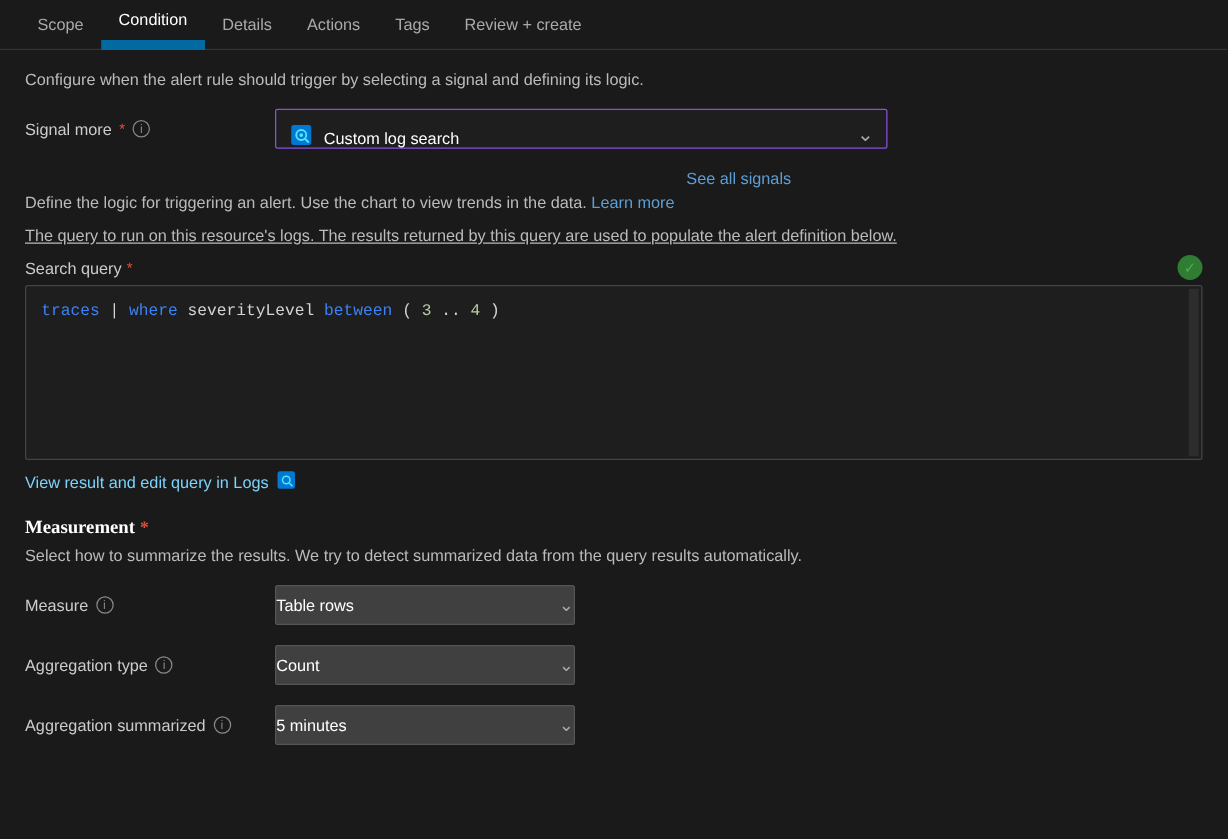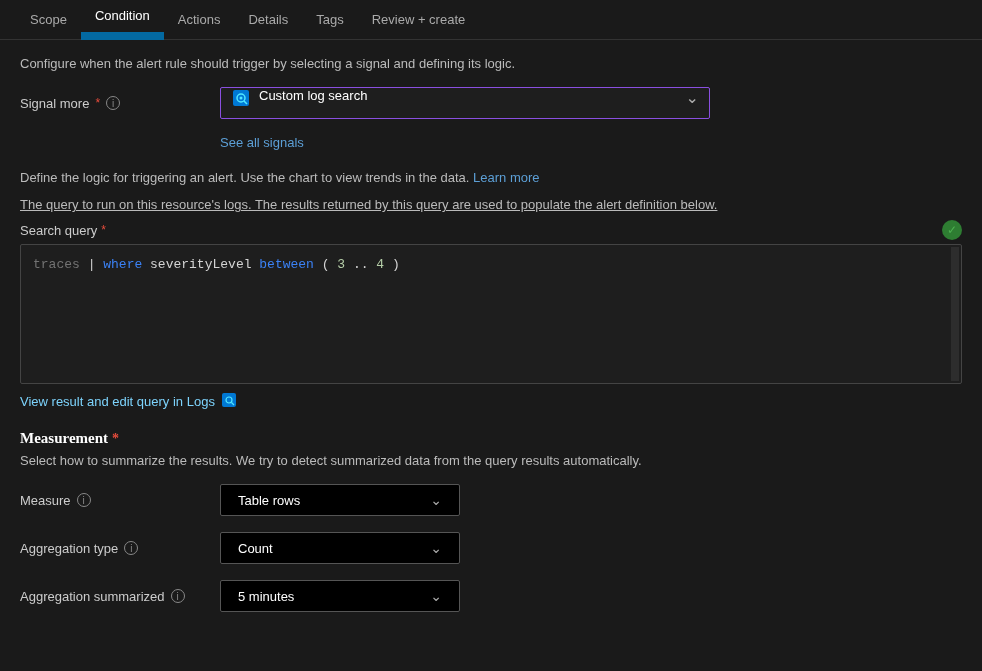--- a/index.html
+++ b/index.html
@@ -83,21 +83,21 @@
       cursor: pointer;
     }
 
     
     .signal-dropdown {
       width: 490px;
       background: #1e1e1e;
       border: 1px solid #8a4fe0;
       border-radius: 2px;
       display: flex;
-      align-items: flex-start;
+      align-items: flex-end;
       padding: 0 10px;
       height: 32px;
       cursor: pointer;
       position: relative;
     }
     .signal-dropdown-icon {
       width: 20px;
       height: 20px;
       margin-right: 8px;
       flex-shrink: 0;
@@ -111,22 +111,23 @@
       color: #aaa;
       font-size: 16px;
     }
 
     
     .link-text {
       color: #5c9fd6;
       cursor: pointer;
       font-size: 13px;
       margin-left: 200px;
-      margin-bottom: 20px;
+      margin-bottom: 4px;
       display: block;
+      text-align: center;
     }
 
     
     .alert-desc {
       color: #bbb;
       font-size: 13px;
       margin-bottom: 12px;
     }
     .alert-desc a, .alert-desc .learn-more {
       color: #5c9fd6;
@@ -158,21 +159,21 @@
       color: #4caf50;
       font-size: 12px;
     }
 
     
     .query-line {
       font-family: 'Consolas', 'Courier New', monospace;
       font-size: 13px;
       line-height: 1.5;
     }
-    .kw-blue { color: #737373; }
+    .kw-blue { color: #3b82f6; }
     .kw-yellow { color: #3b82f6; }
     .kw-white { color: #d4d4d4; }
     .kw-num { color: #b5cea8; }
     .kw-pipe { color: #d4d4d4; }
 
     .query-box {
       width: 100%;
       background: #1e1e1e;
       border: 1px solid #444;
       border-radius: 2px;
@@ -225,26 +226,26 @@
     
     .measurement-desc {
       color: #bbb;
       font-size: 13px;
       margin-bottom: 16px;
     }
 
     
     .select-field {
       width: 240px;
-      background: #000000;
+      background: #404040;
       border: 1px solid #555;
       border-radius: 2px;
       display: flex;
       align-items: center;
-      padding: 0 17px;
+      padding: 0 0;
       height: 32px;
       cursor: pointer;
     }
     .select-field-text {
       flex: 1;
       color: #fff;
       font-size: 13px;
     }
     .select-chevron {
       color: #aaa;
@@ -260,24 +261,24 @@
 <body>
 
 <div class="nav-tabs">
   <div class="nav-tab">
     <span>Scope</span>
   </div>
   <div class="nav-tab active">
     <span>Condition</span>
   </div>
   <div class="nav-tab">
+    <span>Details</span>
+  </div>
+  <div class="nav-tab">
     <span>Actions</span>
-  </div>
-  <div class="nav-tab">
-    <span>Details</span>
   </div>
   <div class="nav-tab">
     <span>Tags</span>
   </div>
   <div class="nav-tab">
     <span>Review + create</span>
   </div>
 </div>
 
 <div class="main-content">

